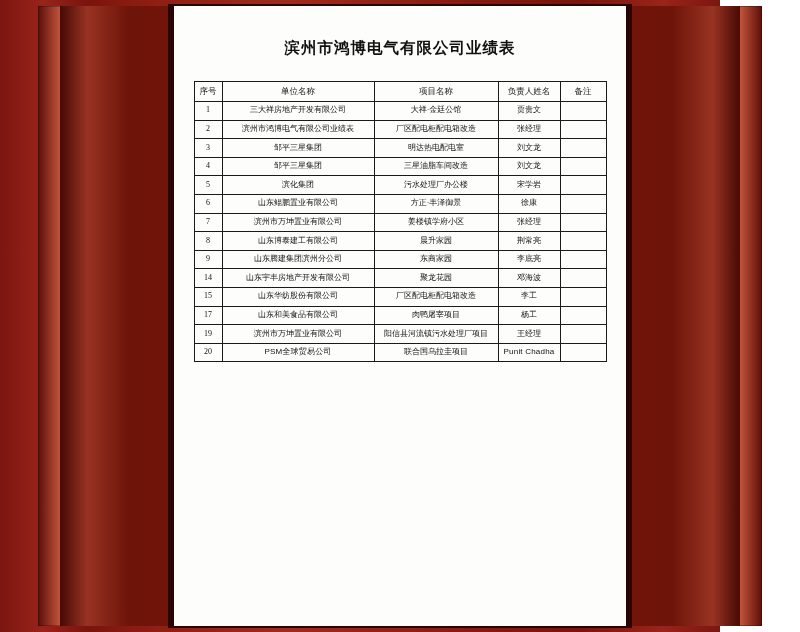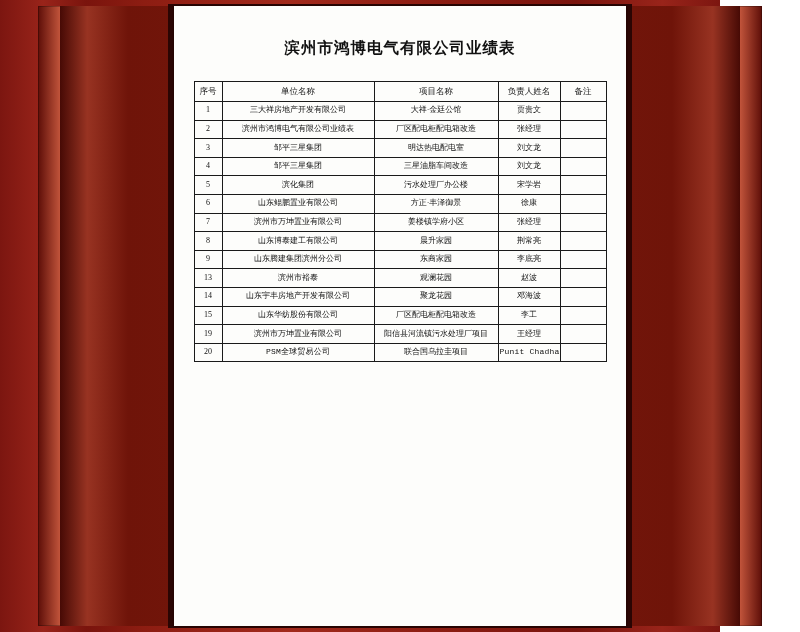--- a/index.html
+++ b/index.html
@@ -85,21 +85,21 @@
     font-weight: normal;
     font-size: 8.5px;
     height: 19px;
   }
   col.c-no    { width: 28px; }
   col.c-unit  { width: 152px; }
   col.c-proj  { width: 124px; }
   col.c-pers  { width: 62px; }
   col.c-note  { width: 46px; }
   .cell-latin {
-    font-family: Liberation Mono, monospace;
+    font-family: Liberation Sans, sans-serif;
     letter-spacing: 0.2px;
   }
 </style>
 </head>
 <body>
 
 <div class="frame-outer">
   <div class="frame-bevel-1"></div>
   <div class="frame-bevel-2"></div>
   <div class="frame-inner-line"></div>
@@ -183,38 +183,38 @@
               <td></td>
             </tr>
             <tr>
               <td>9</td>
               <td>山东腾建集团滨州分公司</td>
               <td>东商家园</td>
               <td>李底亮</td>
               <td></td>
             </tr>
             <tr>
-              <td>13</td>
-              <td>滨州市裕泰</td>
-              <td>观澜花园</td>
-              <td>赵波</td>
-              <td></td>
-            </tr>
-            <tr>
               <td>14</td>
               <td>山东宇丰房地产开发有限公司</td>
               <td>聚龙花园</td>
               <td>邓海波</td>
               <td></td>
             </tr>
             <tr>
               <td>15</td>
               <td>山东华纺股份有限公司</td>
               <td>厂区配电柜配电箱改造</td>
               <td>李工</td>
+              <td></td>
+            </tr>
+            <tr>
+              <td>17</td>
+              <td>山东和美食品有限公司</td>
+              <td>肉鸭屠宰项目</td>
+              <td>杨工</td>
               <td></td>
             </tr>
             <tr>
               <td>19</td>
               <td>滨州市万坤置业有限公司</td>
               <td>阳信县河流镇污水处理厂项目</td>
               <td>王经理</td>
               <td></td>
             </tr>
             <tr>

